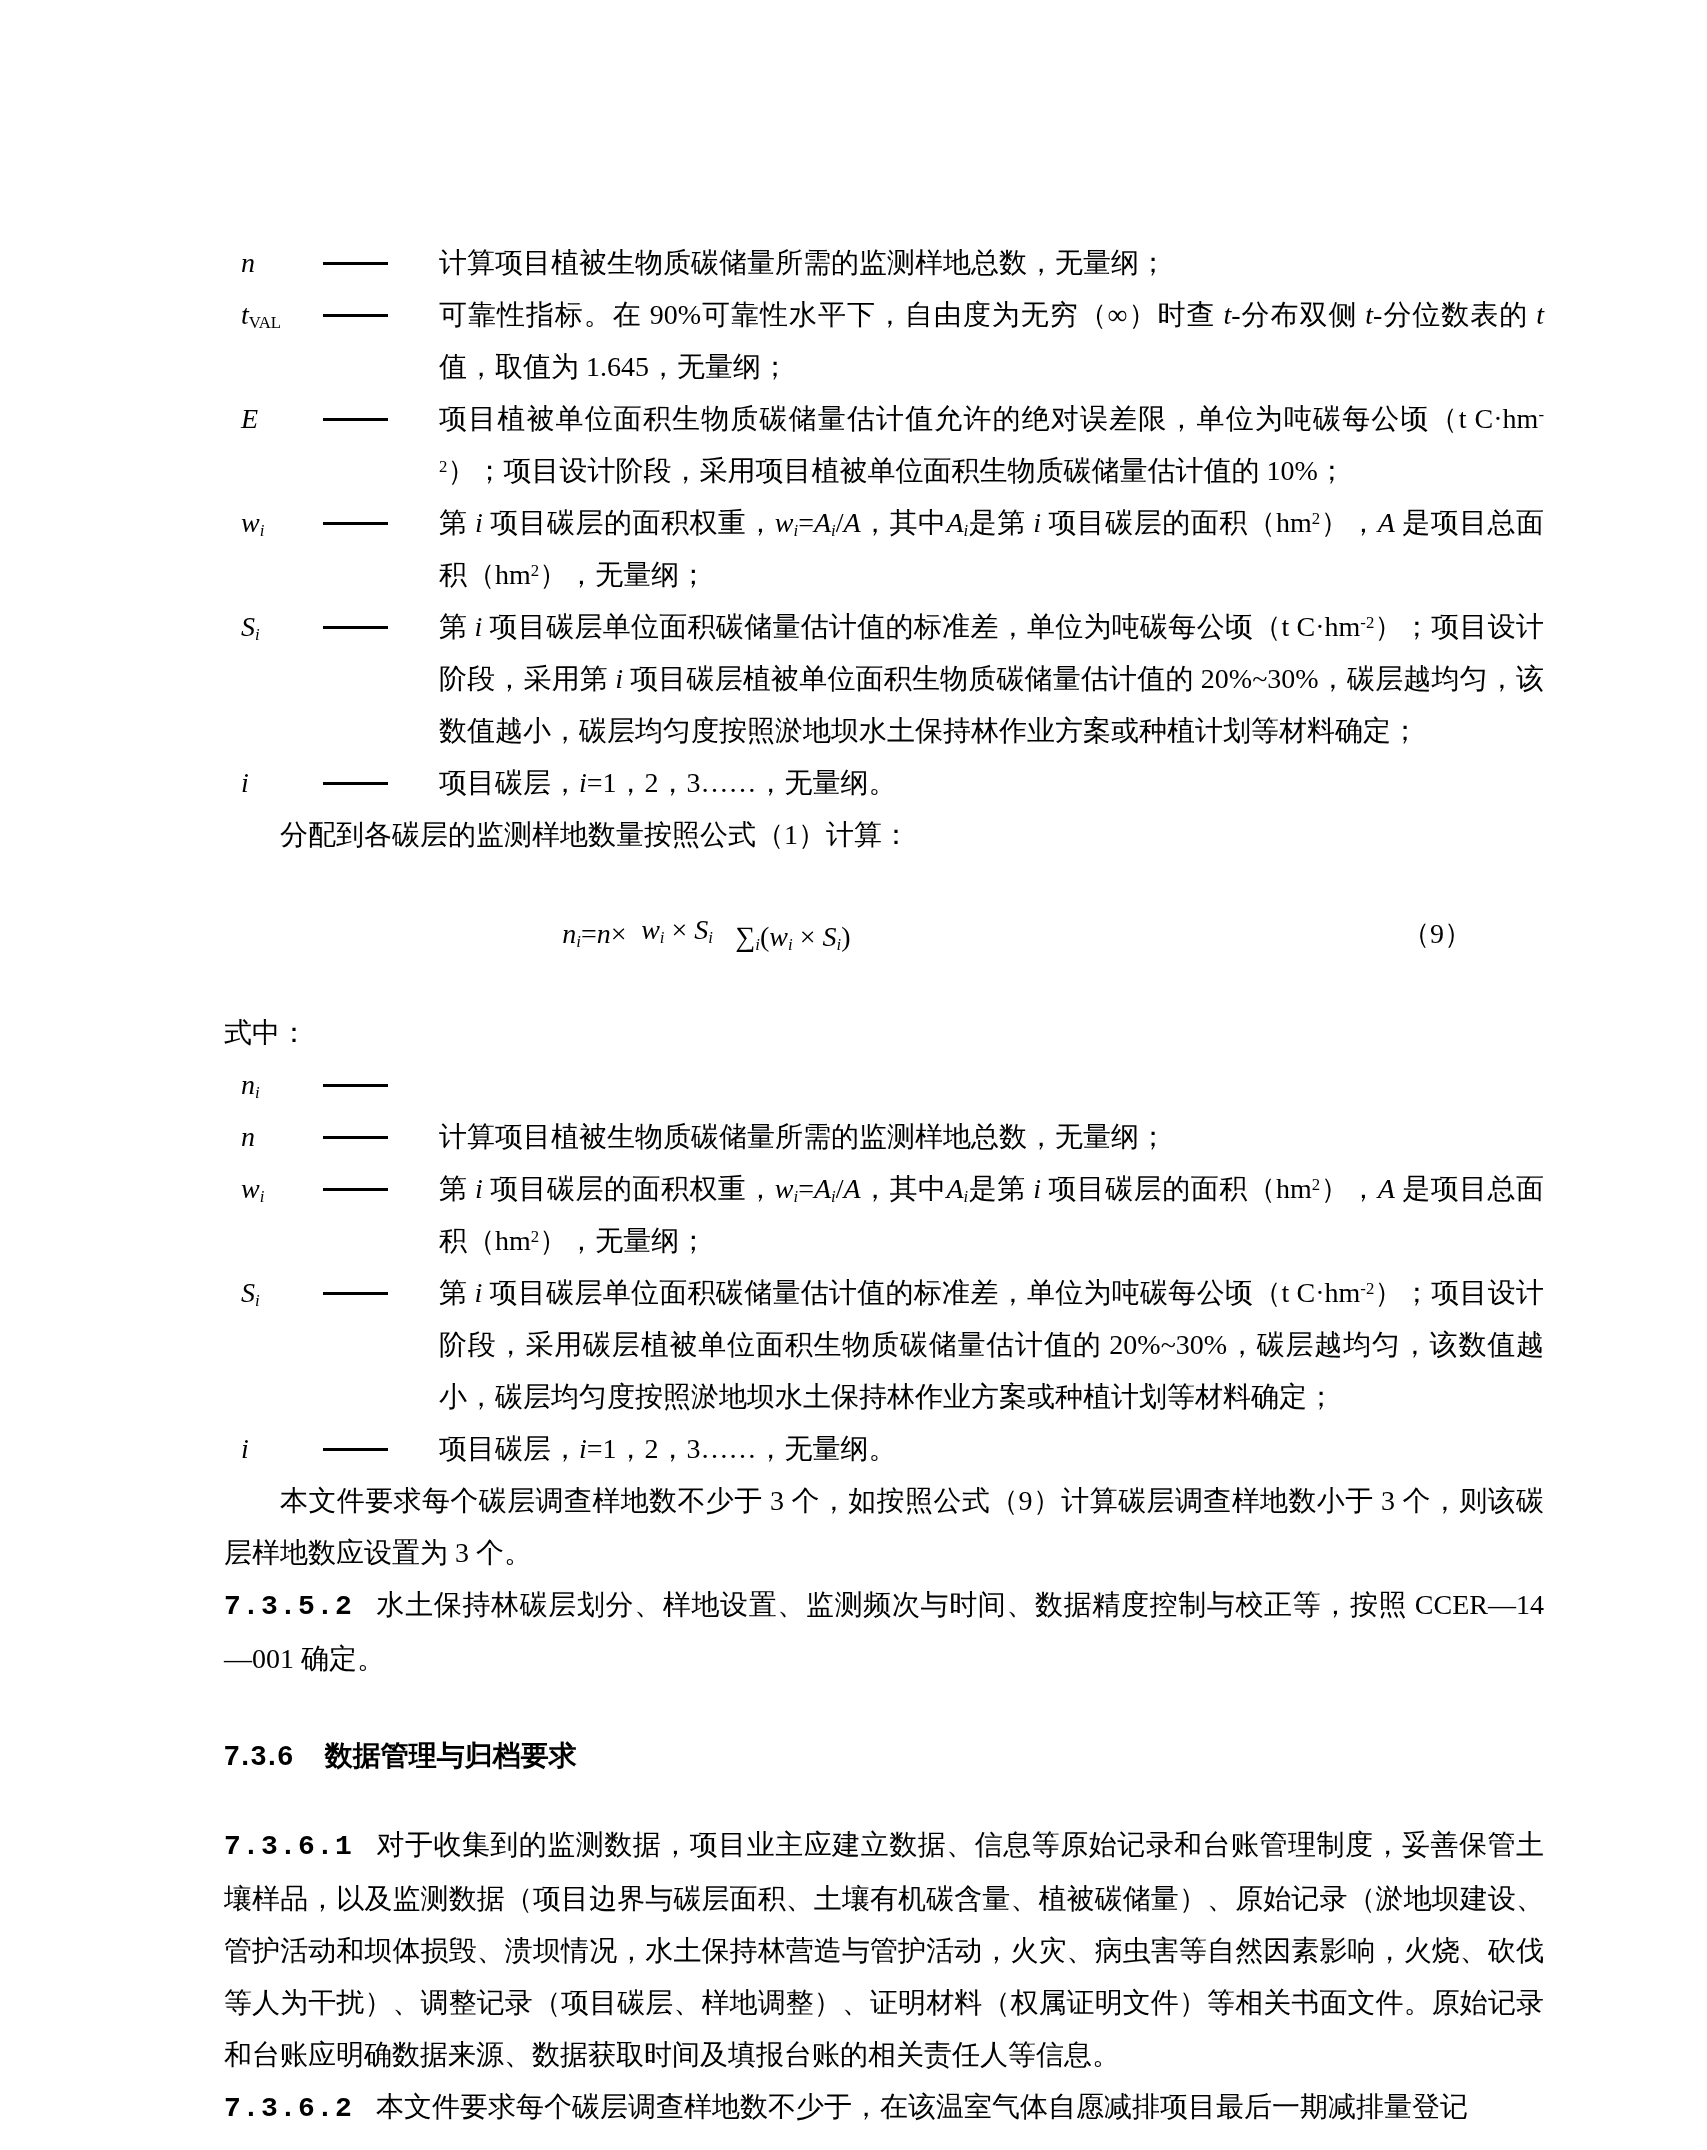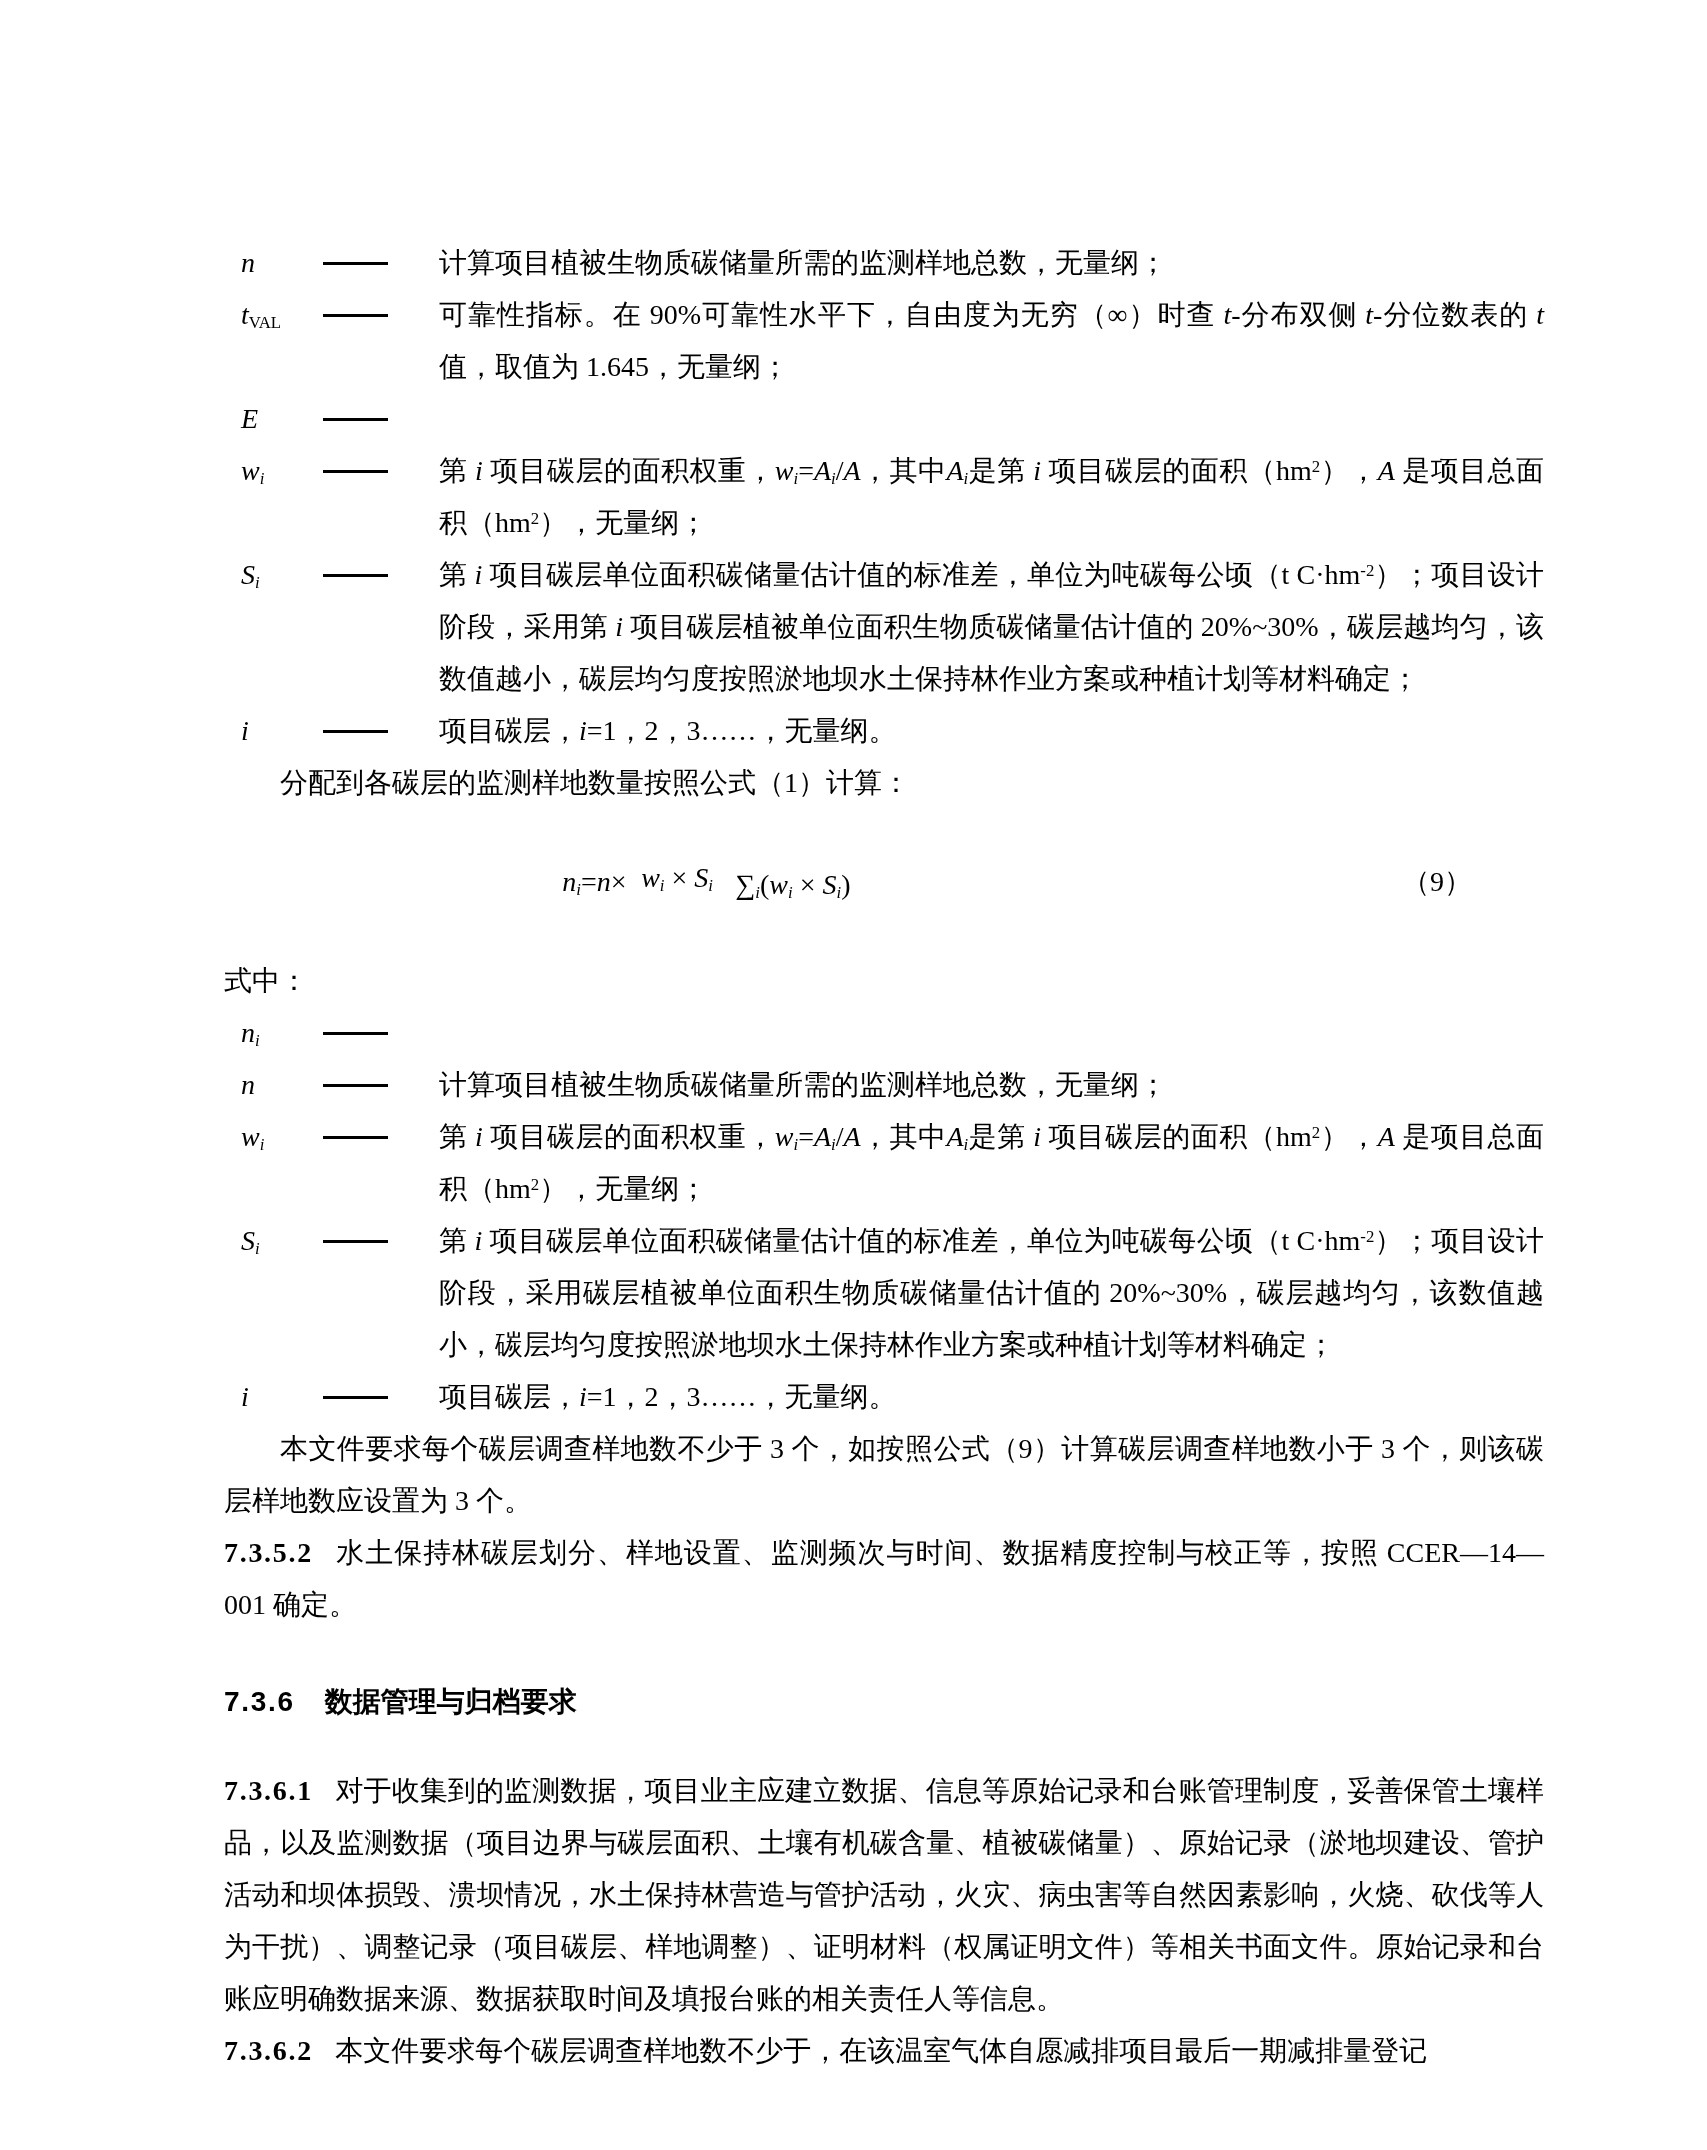--- a/index.html
+++ b/index.html
@@ -69,21 +69,21 @@
     right: 72px;
     top: 50%;
     transform: translateY(-50%);
     line-height: normal;
   }
 
   .where-label { line-height: 52px; }
 
   .clause { line-height: 52px; text-align: justify; }
   .clause-num {
-    font-family: Liberation Serif, serif;
+    font-family: Liberation Mono, monospace;
     font-weight: bold;
     letter-spacing: 1.7px;
     margin-right: 22.4px;
   }
   .section-heading {
     margin-top: 45px;
     margin-bottom: 37px;
     line-height: 52px;
     font-family: "Liberation Sans", "DejaVu Sans", sans-serif;
     font-weight: bold;
@@ -101,20 +101,21 @@
     <span class="def-text">计算项目植被生物质碳储量所需的监测样地总数，无量纲；</span>
   </div>
   <div class="def-row">
     <span class="def-sym"><i>t</i><sub>VAL</sub></span>
     <span class="def-dash-col"><span class="dash-bar"></span></span>
     <span class="def-text">可靠性指标。在 90%可靠性水平下，自由度为无穷（∞）时查 <i>t</i>-分布双侧 <i>t</i>-分位数表的 <i>t</i> 值，取值为 1.645，无量纲；</span>
   </div>
   <div class="def-row">
     <span class="def-sym"><i>E</i></span>
     <span class="def-dash-col"><span class="dash-bar"></span></span>
+    <span class="def-text">项目植被单位面积生物质碳储量估计值允许的绝对误差限，单位为吨碳每公顷（t C·hm<sup>-2</sup>）；项目设计阶段，采用项目植被单位面积生物质碳储量估计值的 10%；</span>
   </div>
   <div class="def-row">
     <span class="def-sym"><i>w</i><sub><i>i</i></sub></span>
     <span class="def-dash-col"><span class="dash-bar"></span></span>
     <span class="def-text">第 <i>i</i> 项目碳层的面积权重，<i>w</i><sub><i>i</i></sub>=<i>A</i><sub><i>i</i></sub>/<i>A</i>，其中<i>A</i><sub><i>i</i></sub>是第 <i>i</i> 项目碳层的面积（hm<sup>2</sup>），<i>A</i> 是项目总面积（hm<sup>2</sup>），无量纲；</span>
   </div>
   <div class="def-row">
     <span class="def-sym"><i>S</i><sub><i>i</i></sub></span>
     <span class="def-dash-col"><span class="dash-bar"></span></span>
     <span class="def-text">第 <i>i</i> 项目碳层单位面积碳储量估计值的标准差，单位为吨碳每公顷（t C·hm<sup>-2</sup>）；项目设计阶段，采用第 <i>i</i> 项目碳层植被单位面积生物质碳储量估计值的 20%~30%，碳层越均匀，该数值越小，碳层均匀度按照淤地坝水土保持林作业方案或种植计划等材料确定；</span>

